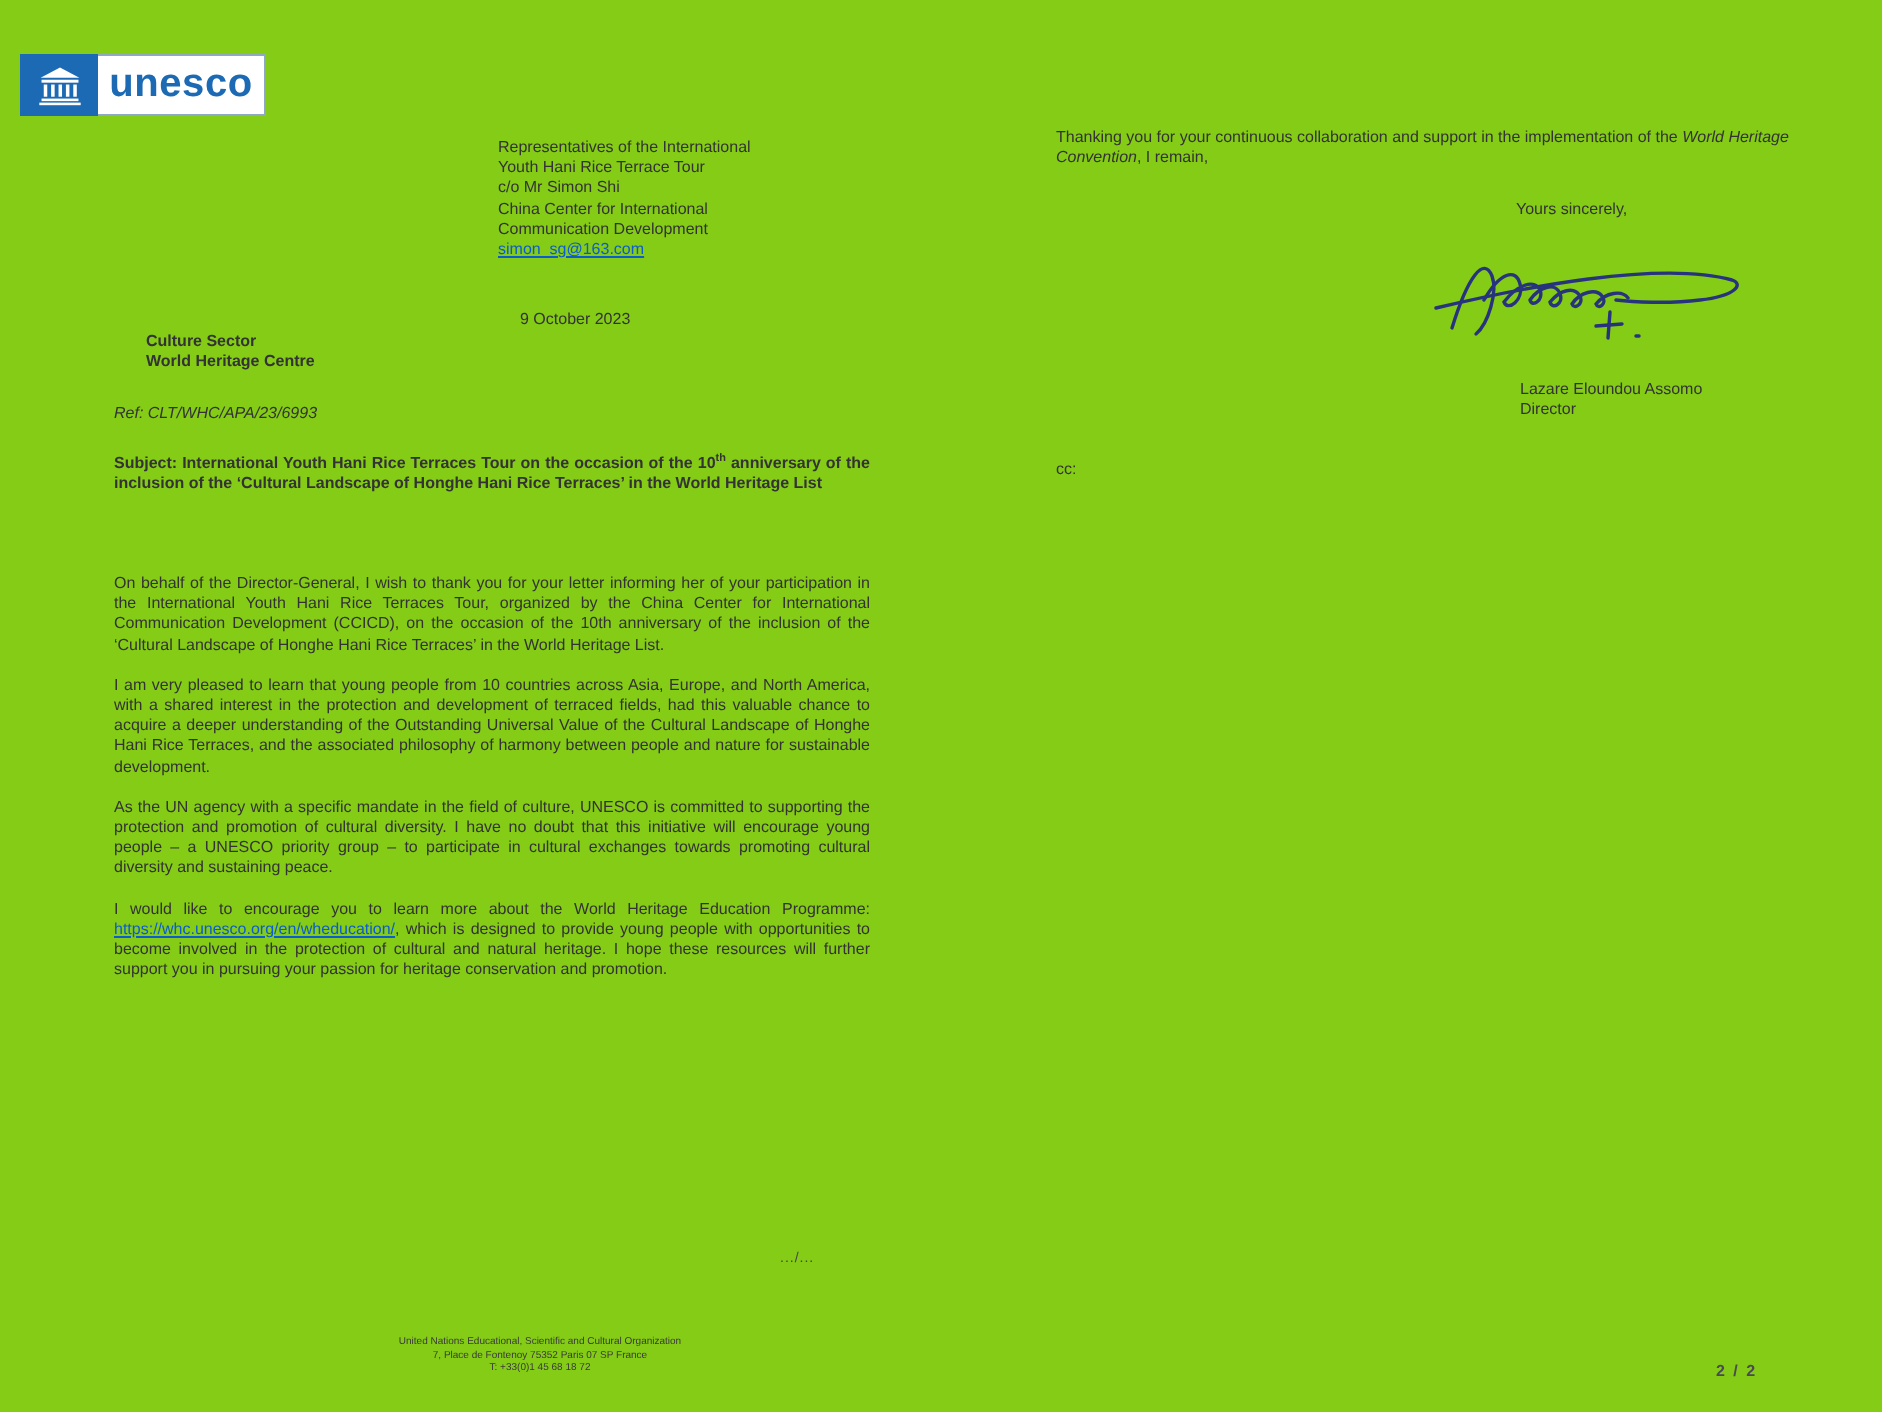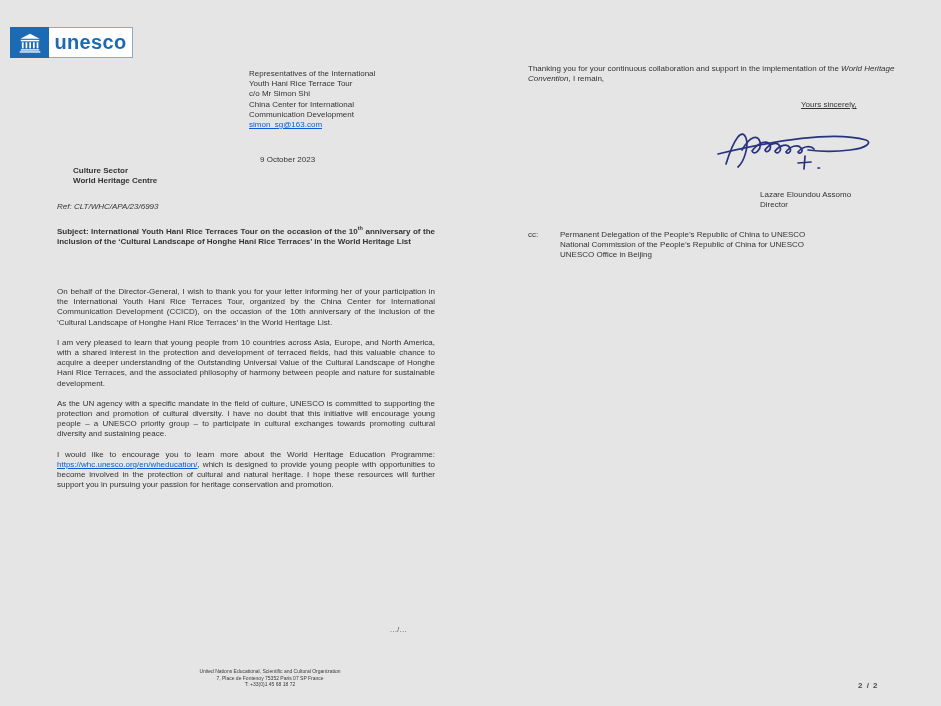--- a/index.html
+++ b/index.html
@@ -1,19 +1,19 @@
 <!DOCTYPE html>
 <html><head>
 <meta charset="utf-8">
 <style>
   * { margin:0; padding:0; box-sizing:border-box; }
   html,body { background:#ffffff; }
   .canvas {
     position:relative; width:941px; height:706px; overflow:hidden;
-    background:#e5e5e5; color:#333333;
+    background:#84cc16; color:#333333;
     font-family:"Liberation Sans", sans-serif;
     font-size:8px; line-height:10.2px;
   }
 
   
   .logo { position:absolute; left:10px; top:27px; display:flex; align-items:stretch; height:31px; }
   .logo-emblem { width:39px; background:#1c6ab3; display:flex; align-items:center; justify-content:center; }
   .logo-emblem svg { width:24px; height:22px; display:block; }
   .logo-wordmark {
     width:84px; border:1px solid #8fa9c4; border-left:none; background:#fff;
@@ -36,21 +36,21 @@
   a.doc-link { color:#0b5bd3; text-decoration:underline; cursor:pointer; }
   .cont-mark { position:absolute; left:390px; top:625px; font-size:7px; color:#444; letter-spacing:0.5px; }
   .page-footer {
     position:absolute; left:150px; top:668px; width:240px; text-align:center;
     font-size:5px; line-height:6.6px; color:#3a3a3a;
   }
 
   
   .closing { position:absolute; left:528px; top:64px; width:384px; }
   .closing .it { font-style:italic; }
-  .valediction { position:absolute; left:801px; top:100px;text-decoration:underline; }
+  .valediction { position:absolute; left:758px; top:100px; }
   .signature { position:absolute; left:712px; top:118px; width:170px; height:60px; }
   .signature svg { width:100%; height:100%; display:block; }
   .signer { position:absolute; left:760px; top:190px; }
   .cc-block { position:absolute; left:528px; top:230px; display:flex; }
   .cc-label { width:32px; }
   .cc-lines div { white-space:nowrap; }
   .page-number { position:absolute; left:858px; top:681px; width:50px; font-weight:700; color:#4a4a52; letter-spacing:1px; }
 </style>
 </head>
 <body>
@@ -135,23 +135,18 @@
       </svg>
     </div>
 
     <div class="signer">
       <div>Lazare Eloundou Assomo</div>
       <div>Director</div>
     </div>
 
     <div class="cc-block">
       <div class="cc-label">cc:</div>
-      <div class="cc-lines">
-        <div>Permanent Delegation of the People’s Republic of China to UNESCO</div>
-        <div>National Commission of the People’s Republic of China for UNESCO</div>
-        <div>UNESCO Office in Beijing</div>
-      </div>
     </div>
 
     <div class="page-number">2 / 2</div>
   </div>
 
 </div>
 
 </body></html>

